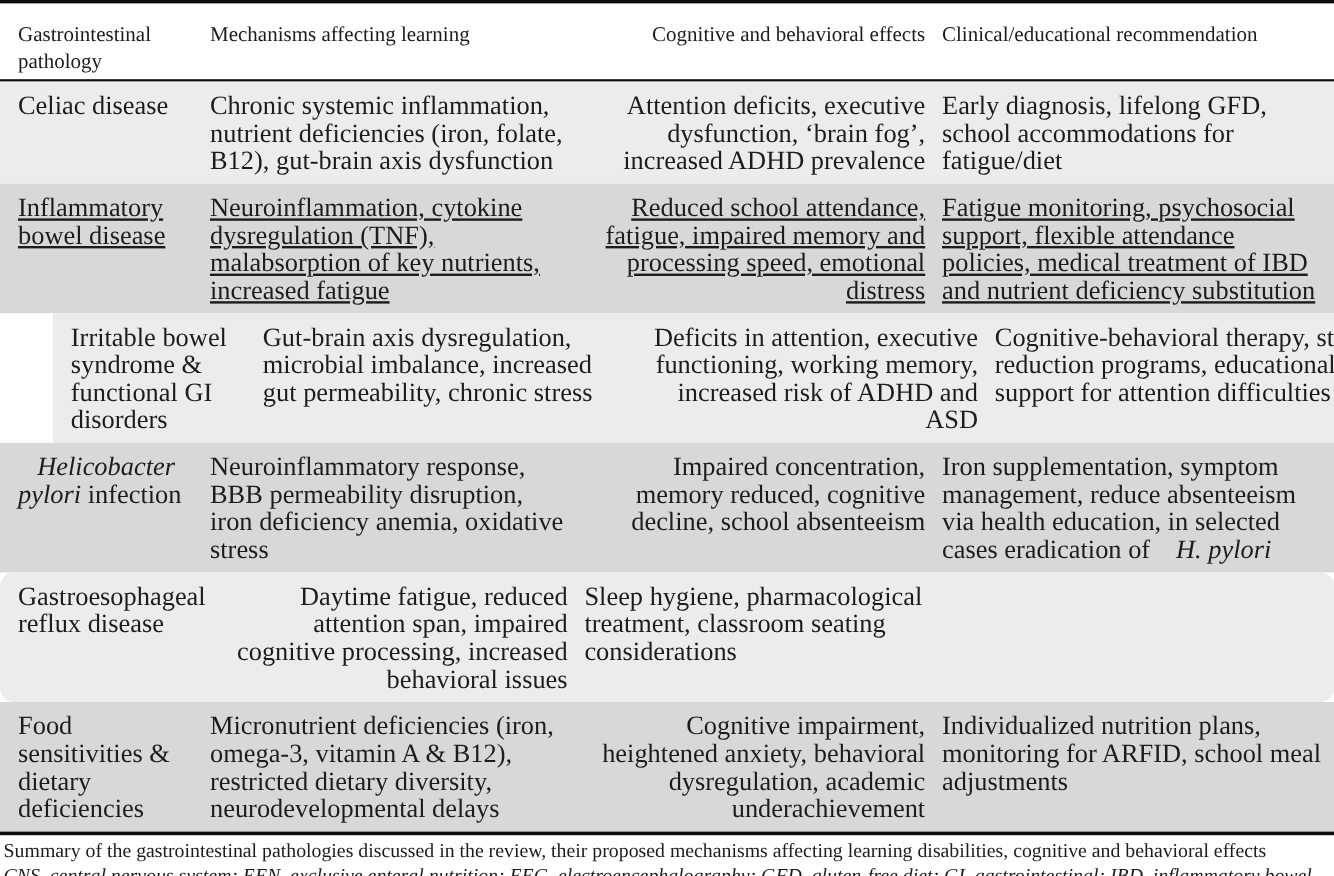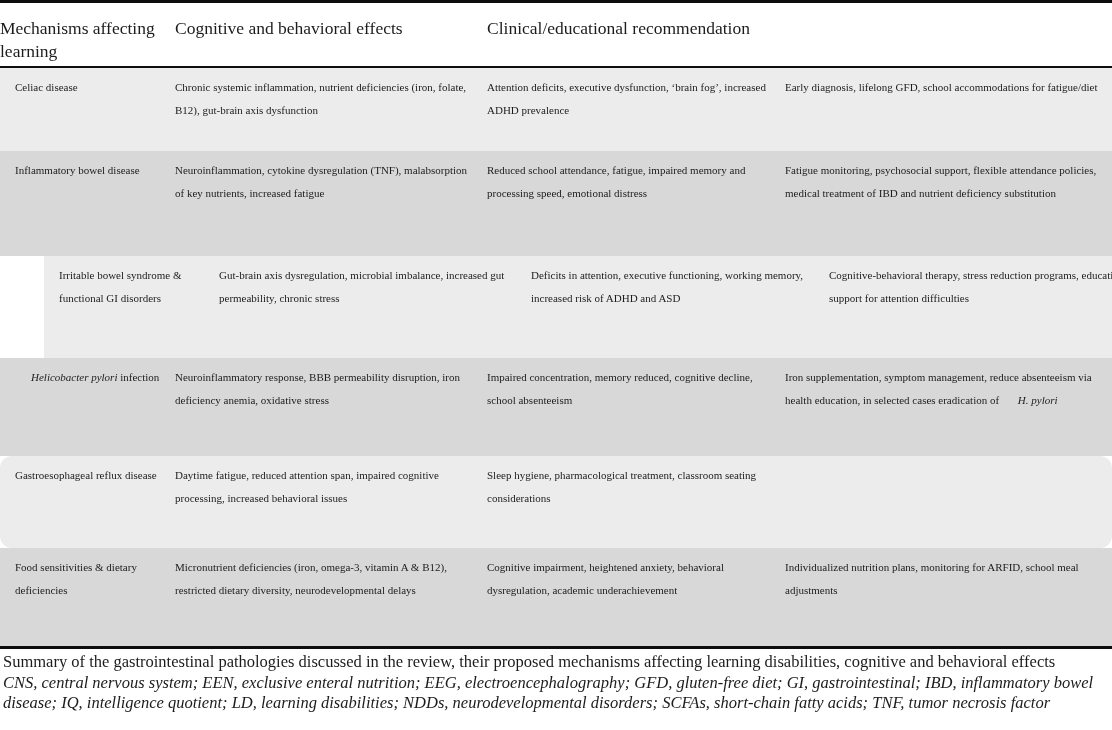--- a/index.html
+++ b/index.html
@@ -33,34 +33,34 @@
     box-sizing: border-box;
   }
   .th {
     font-size: 17.5px;
     line-height: 23px;
     padding-right: 14px;
     box-sizing: border-box;
   }
 
   .td {
-    font-size: 11px;
+    font-size: 22px;
     line-height: 23px;
     padding: 8px 12px 8px 0;
     box-sizing: border-box;
   }
   .c1 { padding-left: 15px; }
-  .c3 { padding-right: 14px; }
+  .c3 { padding-right: 14px; text-align: right; }
   .c4 { padding-right: 7px; }
 
   .row.shade-light { background: #ececec; }
   .row.shade-dark  { background: #d8d8d8; }
 
   .r0 { min-height: 83px; }
-  .r1 { min-height: 105px; }
+  .r1 { min-height: 105px; text-decoration: underline; }
   .r2 { min-height: 102px; margin-left: 44px; }
   .r3 { min-height: 98px; }
   .r4 { min-height: 92px; border-radius: 12px; }
   .r5 { min-height: 98px; }
 
   .caption {
     padding: 3px 4px 0 3px;
     font-size: 16.5px;
     line-height: 20.5px;
   }
@@ -70,20 +70,21 @@
   i { font-style: italic; margin-left: 16px; }
 </style>
 </head>
 <body>
 
 <div class="page">
 
   <div class="rule rule-top"></div>
 
   <div class="thead grid">
+    <div class="th c1">Gastrointestinal pathology</div>
     <div class="th c2">Mechanisms affecting learning</div>
     <div class="th c3">Cognitive and behavioral effects</div>
     <div class="th c4">Clinical/educational recommendation</div>
   </div>
 
   <div class="rule rule-mid"></div>
 
   <div class="tbody">
 
     <div class="row grid r0 shade-light">

